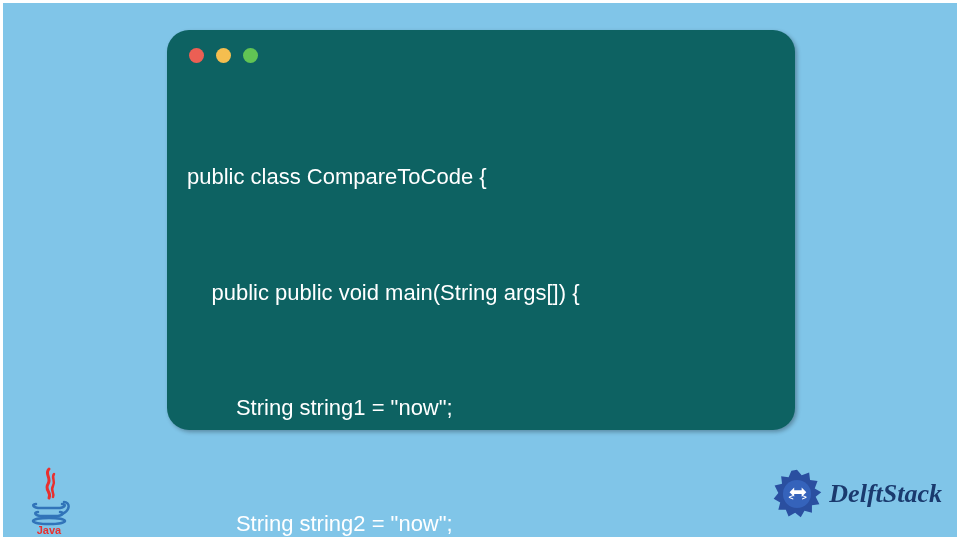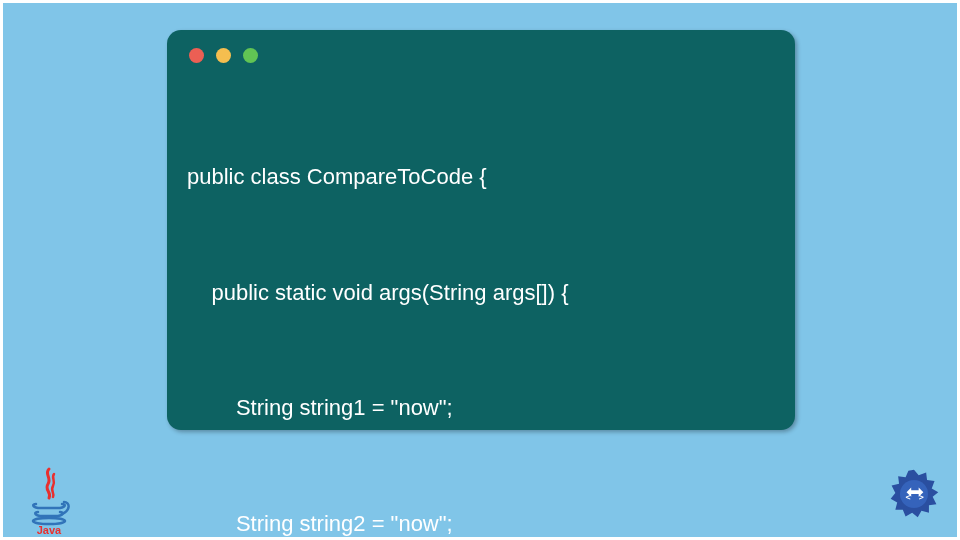--- a/index.html
+++ b/index.html
@@ -16,21 +16,21 @@
     left: 0; top: 0; right: 0; bottom: 0;
     border: 3px solid #ffffff;
   }
   .code-window {
     position: absolute;
     left: 167px;
     top: 30px;
     width: 628px;
     height: 400px;
     background: #0d6262;
-    border-radius: 14px;
+    border-radius: 22px;
     box-shadow: 2px 2px 4px rgba(0,0,0,0.3);
     padding: 18px 20px 20px 20px;
   }
   .traffic-lights {
     display: flex;
     gap: 12px;
     margin-bottom: 18px;
     margin-left: 2px;
   }
   .dot {
@@ -77,21 +77,21 @@
 <div class="frame"></div>
 
 <div class="code-window">
   <div class="traffic-lights">
     <div class="dot red"></div>
     <div class="dot yellow"></div>
     <div class="dot green"></div>
   </div>
   <div class="code">
     <div>public class CompareToCode {</div>
-    <div>    public static void args(String args[]) {</div>
+    <div>    public public void main(String args[]) {</div>
     <div>        String string1 = "now";</div>
     <div>        String string2 = "now";</div>
     
     
     
     
   </div>
 </div>
 
 <div class="java-logo">
@@ -109,13 +109,14 @@
 <div class="delft-logo">
   <svg viewBox="0 0 60 60" width="56" height="56">
     <g transform="translate(30,30)">
       <path d="M0,-26 L5,-20 L13,-23 L14,-15 L22,-14 L19,-6 L26,-2 L20,3 L24,11 L16,12 L16,20 L8,18 L4,25 L-2,20 L-9,24 L-12,17 L-20,17 L-18,9 L-25,5 L-20,-1 L-24,-9 L-16,-11 L-17,-19 L-9,-18 L-6,-25 Z" fill="#2a4fa0"></path>
       <circle cx="0" cy="0" r="15" fill="#3563bb"></circle>
       <path d="M-8,-3 L-3,-8 L-3,-5 L5,-5 L5,-8 L10,-3 L5,2 L5,-1 L-3,-1 L-3,2 Z" fill="#ffffff" transform="translate(0,1)"></path>
       <text x="-9" y="6" font-family="monospace" font-size="9" fill="#ffffff" font-weight="bold">&lt;</text>
       <text x="5" y="6" font-family="monospace" font-size="9" fill="#ffffff" font-weight="bold">&gt;</text>
     </g>
   </svg>
+  <span class="delft-text">DelftStack</span>
 </div>
 
 </body></html>

